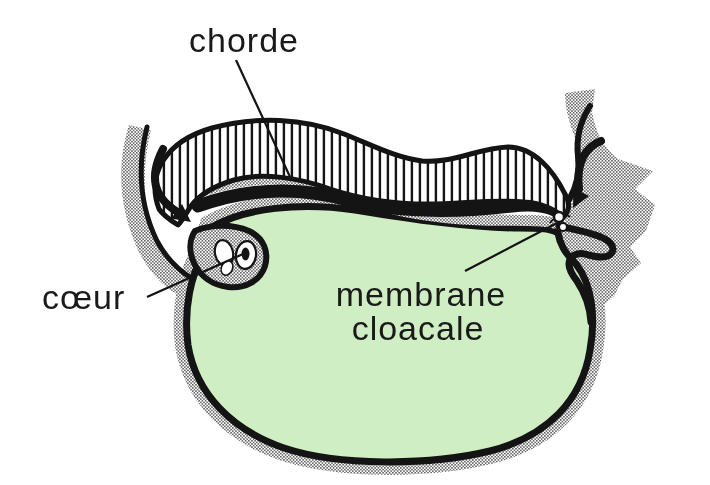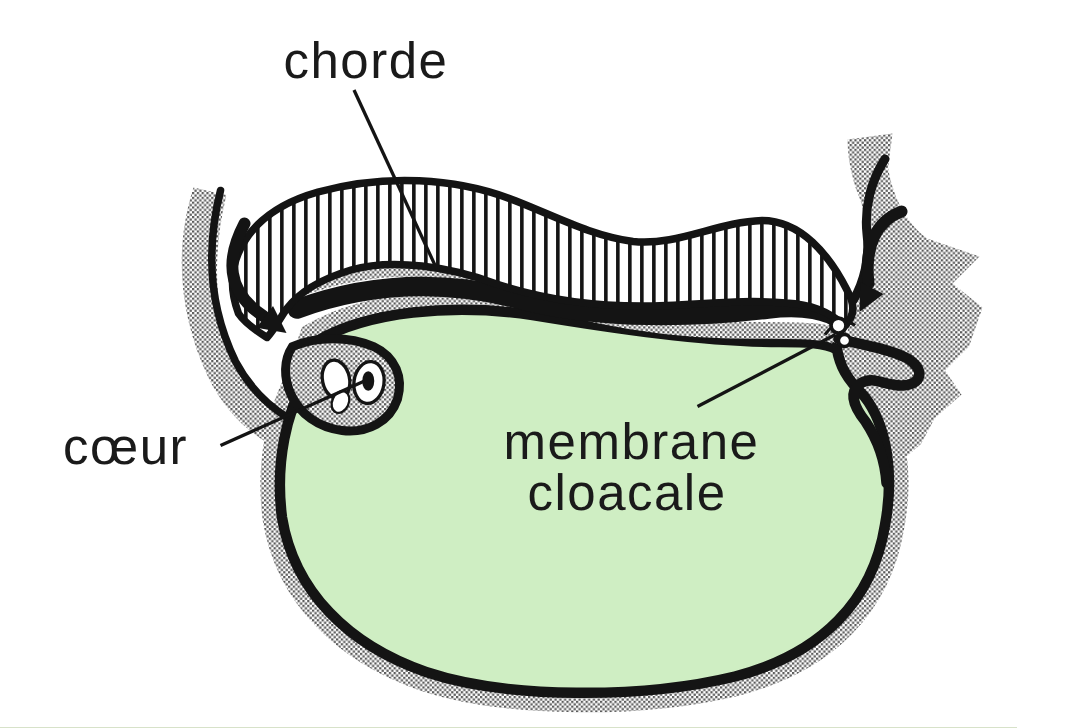--- a/index.html
+++ b/index.html
@@ -1,16 +1,16 @@
 <!DOCTYPE html>
 <html><head>
 <meta charset="utf-8">
 <style>
   html,body{margin:0;padding:0;background:#ffffff;}
-  .stage{position:relative;width:710px;height:485px;background:#4d7c0f;overflow:hidden;}
+  .stage{position:relative;width:710px;height:485px;background:#c2410c;overflow:hidden;}
   .lbl{
     font-family:"Liberation Sans", sans-serif;
     font-size:34px;
     font-weight:400;
     letter-spacing:1px;
     fill:#1a1a1a;
   }
 </style>
 </head>
 <body>

